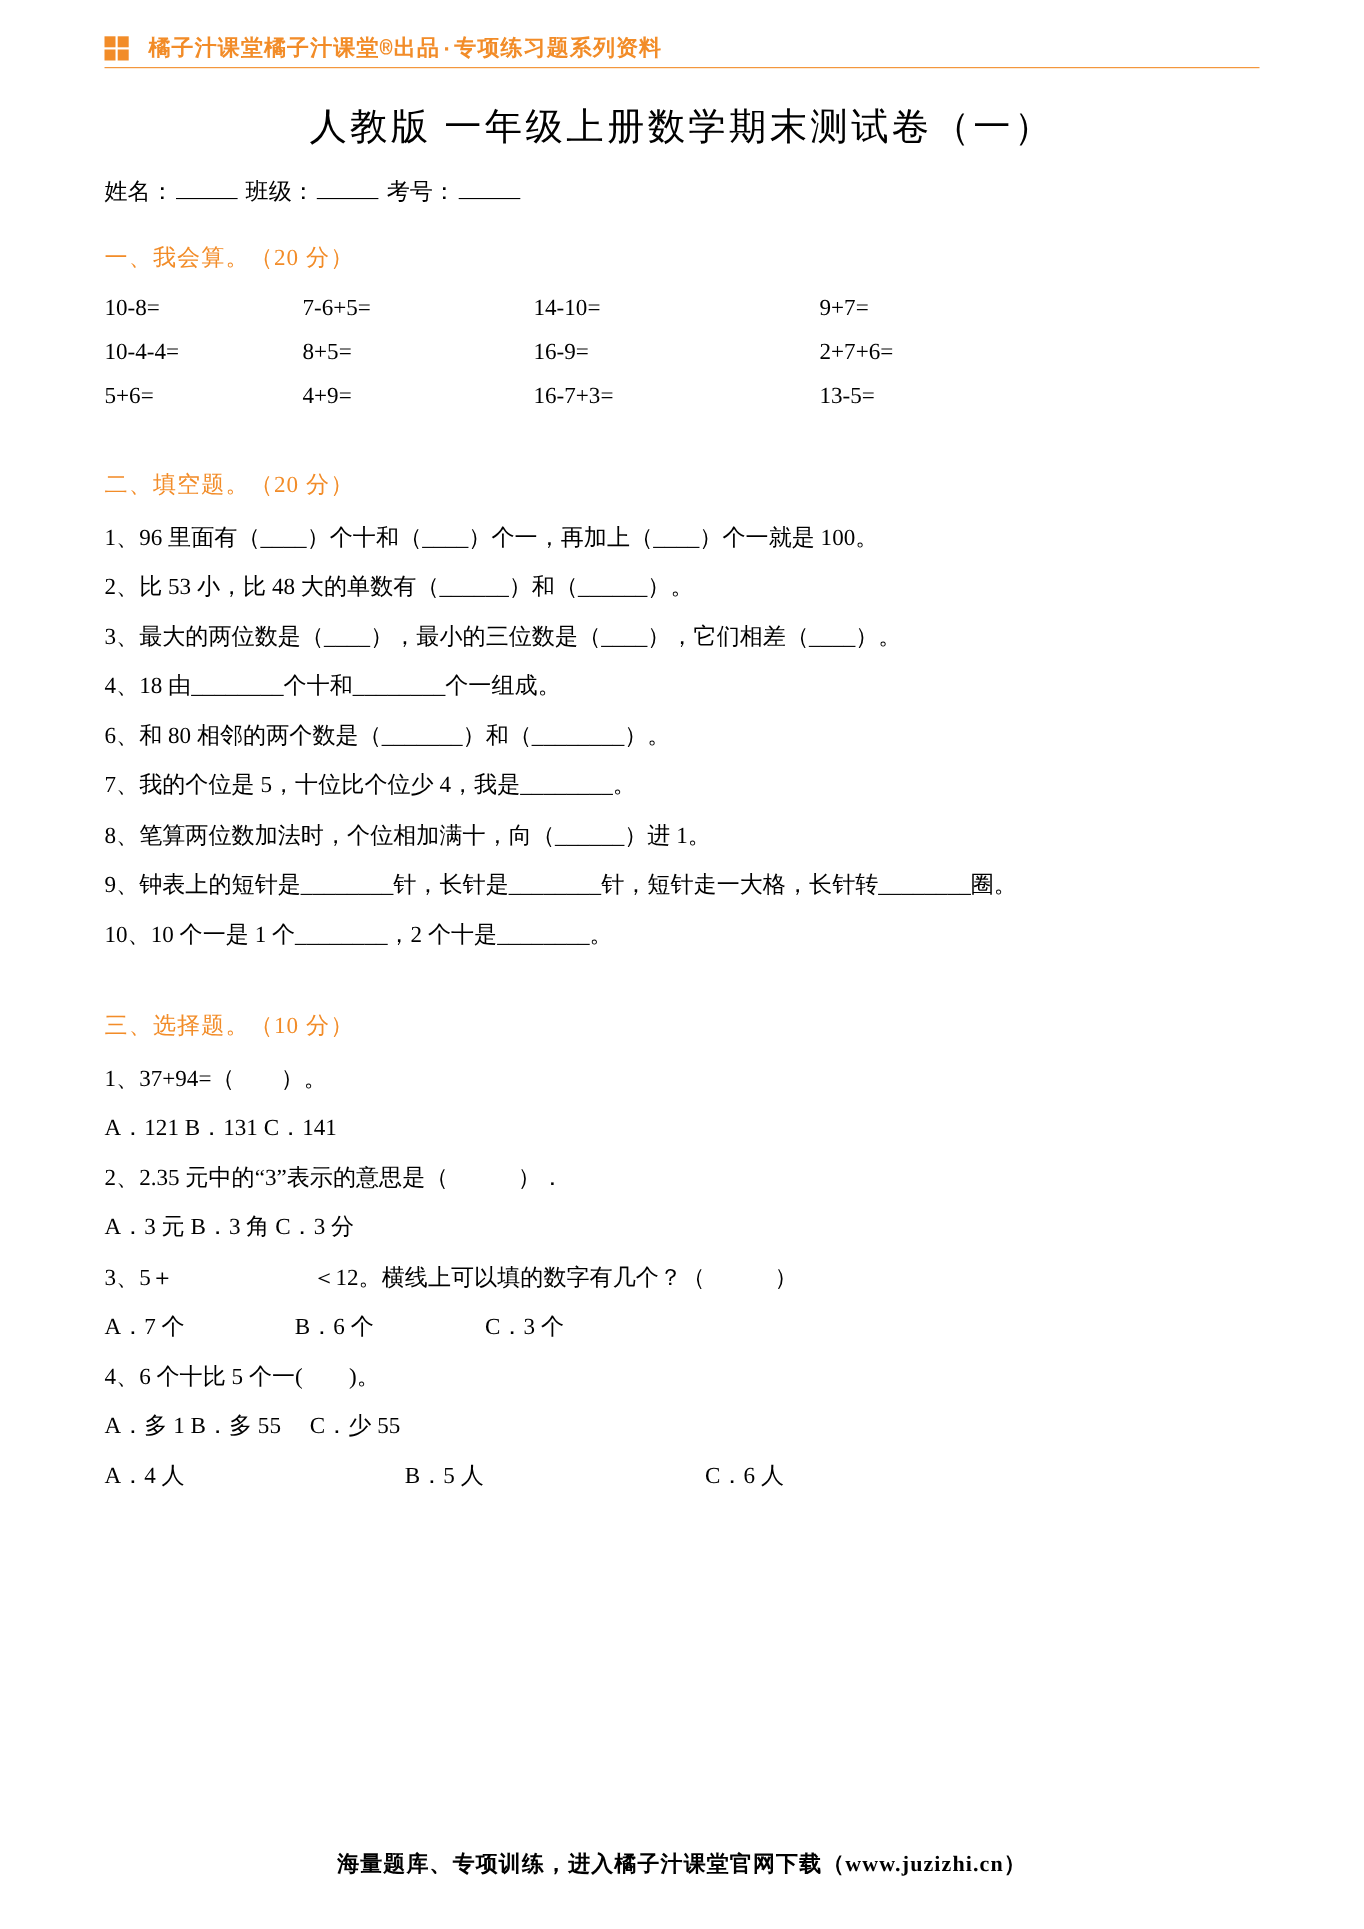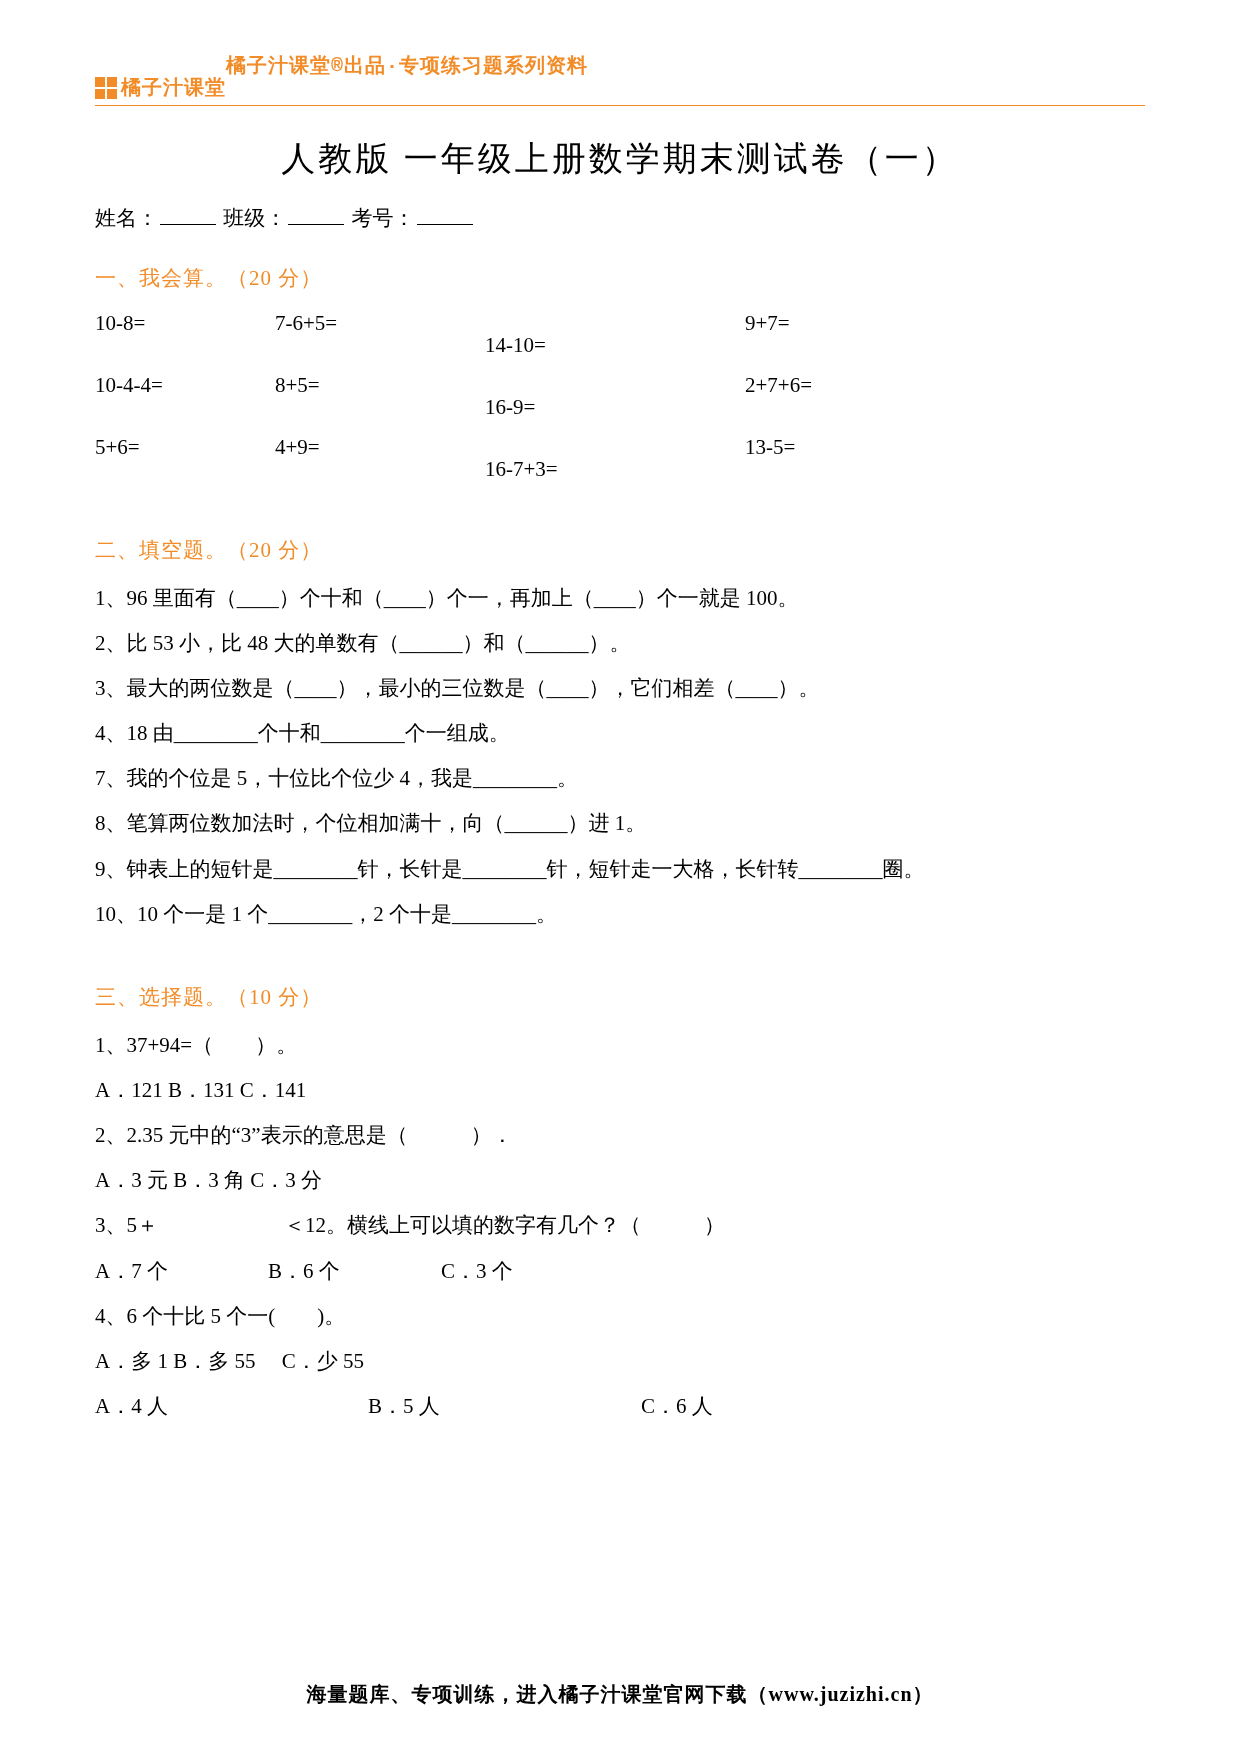--- a/index.html
+++ b/index.html
@@ -17,22 +17,21 @@
     .topbar {
       display: flex;
       align-items: center;
       border-bottom: 1.5px solid #f28c28;
       padding-bottom: 4px;
       margin-bottom: 30px;
     }
     .logo {
       display: flex;
       align-items: center;
-      gap: 4px;
-      margin-top: 44px;
+      gap: 18px;
     }
     .logo-icon {
       width: 22px;
       height: 22px;
       display: grid;
       grid-template-columns: 1fr 1fr;
       grid-template-rows: 1fr 1fr;
       gap: 2px;
     }
     .logo-icon span {
@@ -84,21 +83,21 @@
     }
     .calc-grid {
       font-size: 21px;
       line-height: 1.9;
     }
     .calc-row {
       display: flex;
     }
     .calc-row .c1 { width: 180px; }
     .calc-row .c2 { width: 210px; }
-    .calc-row .c3 { width: 260px; margin-top: 22px; }
+    .calc-row .c3 { width: 260px; }
     .calc-row .c4 { flex: 1; }
     .qlist {
       font-size: 21px;
       line-height: 2.15;
     }
     .qline { white-space: nowrap; }
     .opt-row { display: flex; gap: 13px; }
     .opt-row .o1 { width: 260px; }
     .opt-row .o2 { width: 260px; }
     .opt-row .o3 { flex: 1; }
@@ -165,20 +164,21 @@
   </div>
 
   <div class="spacer-md"></div>
 
   <div class="section-head">二、填空题。（20 分）</div>
   <div class="qlist">
     <div class="qline">1、96 里面有（____）个十和（____）个一，再加上（____）个一就是 100。</div>
     <div class="qline">2、比 53 小，比 48 大的单数有（______）和（______）。</div>
     <div class="qline">3、最大的两位数是（____），最小的三位数是（____），它们相差（____）。</div>
     <div class="qline">4、18 由________个十和________个一组成。</div>
+    <div class="qline">6、和 80 相邻的两个数是（_______）和（________）。</div>
     <div class="qline">7、我的个位是 5，十位比个位少 4，我是________。</div>
     <div class="qline">8、笔算两位数加法时，个位相加满十，向（______）进 1。</div>
     <div class="qline">9、钟表上的短针是________针，长针是________针，短针走一大格，长针转________圈。</div>
     <div class="qline">10、10 个一是 1 个________，2 个十是________。</div>
   </div>
 
   <div class="spacer-md"></div>
 
   <div class="section-head">三、选择题。（10 分）</div>
   <div class="qlist">

